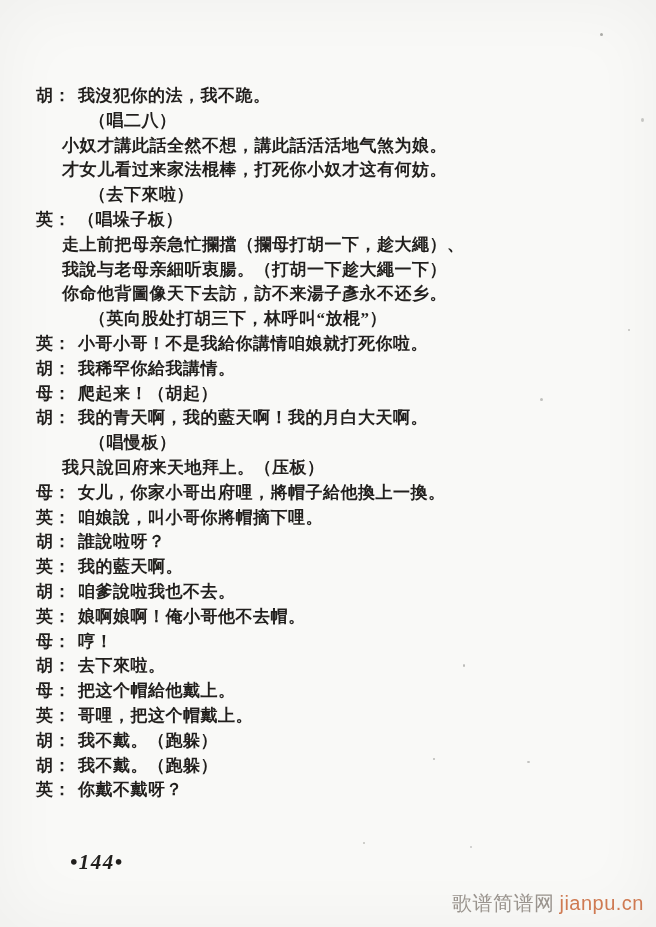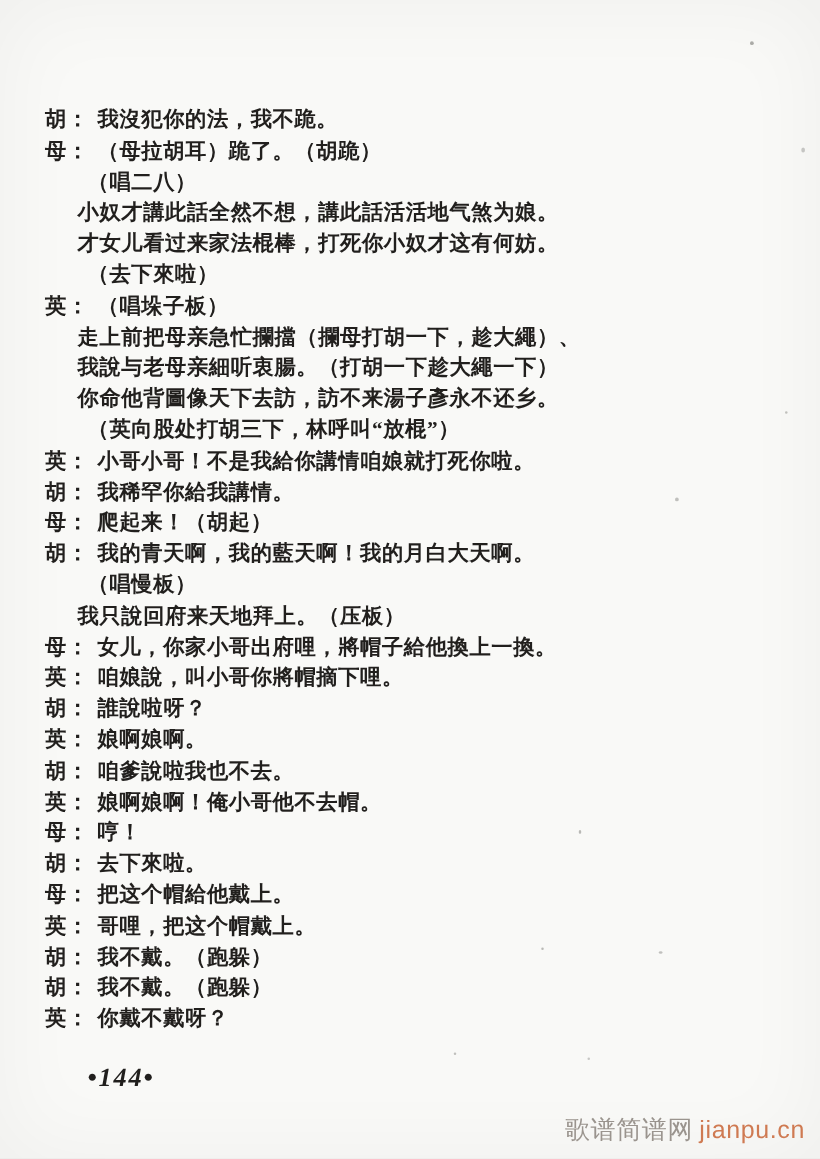--- a/index.html
+++ b/index.html
@@ -29,21 +29,21 @@
   }
   .line {
     height: 24.8px;
     line-height: 24.8px;
     font-size: 17px;
     font-weight: 600;
     white-space: nowrap;
     letter-spacing: 0.5px;
   }
   .line.dialog { padding-left: 36px; }
-  .line.stage  { padding-left: 70px; }
+  .line.stage  { padding-left: 70px; margin-left: 19px; }
   .line.lyric  { padding-left: 62px; }
   .speaker { margin-right: 7px; }
   .page-num {
     position: absolute;
     left: 70px;
     top: 850px;
     font-size: 21px;
     font-style: italic;
     font-weight: 600;
     letter-spacing: 1.5px;
@@ -68,40 +68,39 @@
     opacity: 0.55;
   }
 </style>
 </head>
 <body>
 
 <div class="page">
 
   <div class="lines" id="lines">
       <div class="line dialog"><span class="speaker">胡：</span><span class="text">我沒犯你的法，我不跪。</span></div>
-      <div class="line dialog"><span class="speaker">母：</span><span class="text">（母拉胡耳）跪了。（胡跪）</span></div>
       <div class="line stage"><span class="text">（唱二八）</span></div>
       <div class="line lyric"><span class="text">小奴才講此話全然不想，講此話活活地气煞为娘。</span></div>
       <div class="line lyric"><span class="text">才女儿看过来家法棍棒，打死你小奴才这有何妨。</span></div>
       <div class="line stage"><span class="text">（去下來啦）</span></div>
       <div class="line dialog"><span class="speaker">英：</span><span class="text">（唱垛子板）</span></div>
       <div class="line lyric"><span class="text">走上前把母亲急忙攔擋（攔母打胡一下，趁大繩）、</span></div>
       <div class="line lyric"><span class="text">我說与老母亲細听衷腸。（打胡一下趁大繩一下）</span></div>
       <div class="line lyric"><span class="text">你命他背圖像天下去訪，訪不来湯子彥永不还乡。</span></div>
       <div class="line stage"><span class="text">（英向股处打胡三下，林呼叫“放棍”）</span></div>
       <div class="line dialog"><span class="speaker">英：</span><span class="text">小哥小哥！不是我給你講情咱娘就打死你啦。</span></div>
       <div class="line dialog"><span class="speaker">胡：</span><span class="text">我稀罕你給我講情。</span></div>
       <div class="line dialog"><span class="speaker">母：</span><span class="text">爬起来！（胡起）</span></div>
       <div class="line dialog"><span class="speaker">胡：</span><span class="text">我的青天啊，我的藍天啊！我的月白大天啊。</span></div>
       <div class="line stage"><span class="text">（唱慢板）</span></div>
       <div class="line lyric"><span class="text">我只說回府来天地拜上。（压板）</span></div>
       <div class="line dialog"><span class="speaker">母：</span><span class="text">女儿，你家小哥出府哩，將帽子給他換上一換。</span></div>
       <div class="line dialog"><span class="speaker">英：</span><span class="text">咱娘說，叫小哥你將帽摘下哩。</span></div>
       <div class="line dialog"><span class="speaker">胡：</span><span class="text">誰說啦呀？</span></div>
-      <div class="line dialog"><span class="speaker">英：</span><span class="text">娘啊娘啊。</span></div>
+      <div class="line dialog"><span class="speaker">英：</span><span class="text">我的藍天啊。</span></div>
       <div class="line dialog"><span class="speaker">胡：</span><span class="text">咱爹說啦我也不去。</span></div>
       <div class="line dialog"><span class="speaker">英：</span><span class="text">娘啊娘啊！俺小哥他不去帽。</span></div>
       <div class="line dialog"><span class="speaker">母：</span><span class="text">哼！</span></div>
       <div class="line dialog"><span class="speaker">胡：</span><span class="text">去下來啦。</span></div>
       <div class="line dialog"><span class="speaker">母：</span><span class="text">把这个帽給他戴上。</span></div>
       <div class="line dialog"><span class="speaker">英：</span><span class="text">哥哩，把这个帽戴上。</span></div>
       <div class="line dialog"><span class="speaker">胡：</span><span class="text">我不戴。（跑躲）</span></div>
       <div class="line dialog"><span class="speaker">胡：</span><span class="text">我不戴。（跑躲）</span></div>
       <div class="line dialog"><span class="speaker">英：</span><span class="text">你戴不戴呀？</span></div>
     </div>

